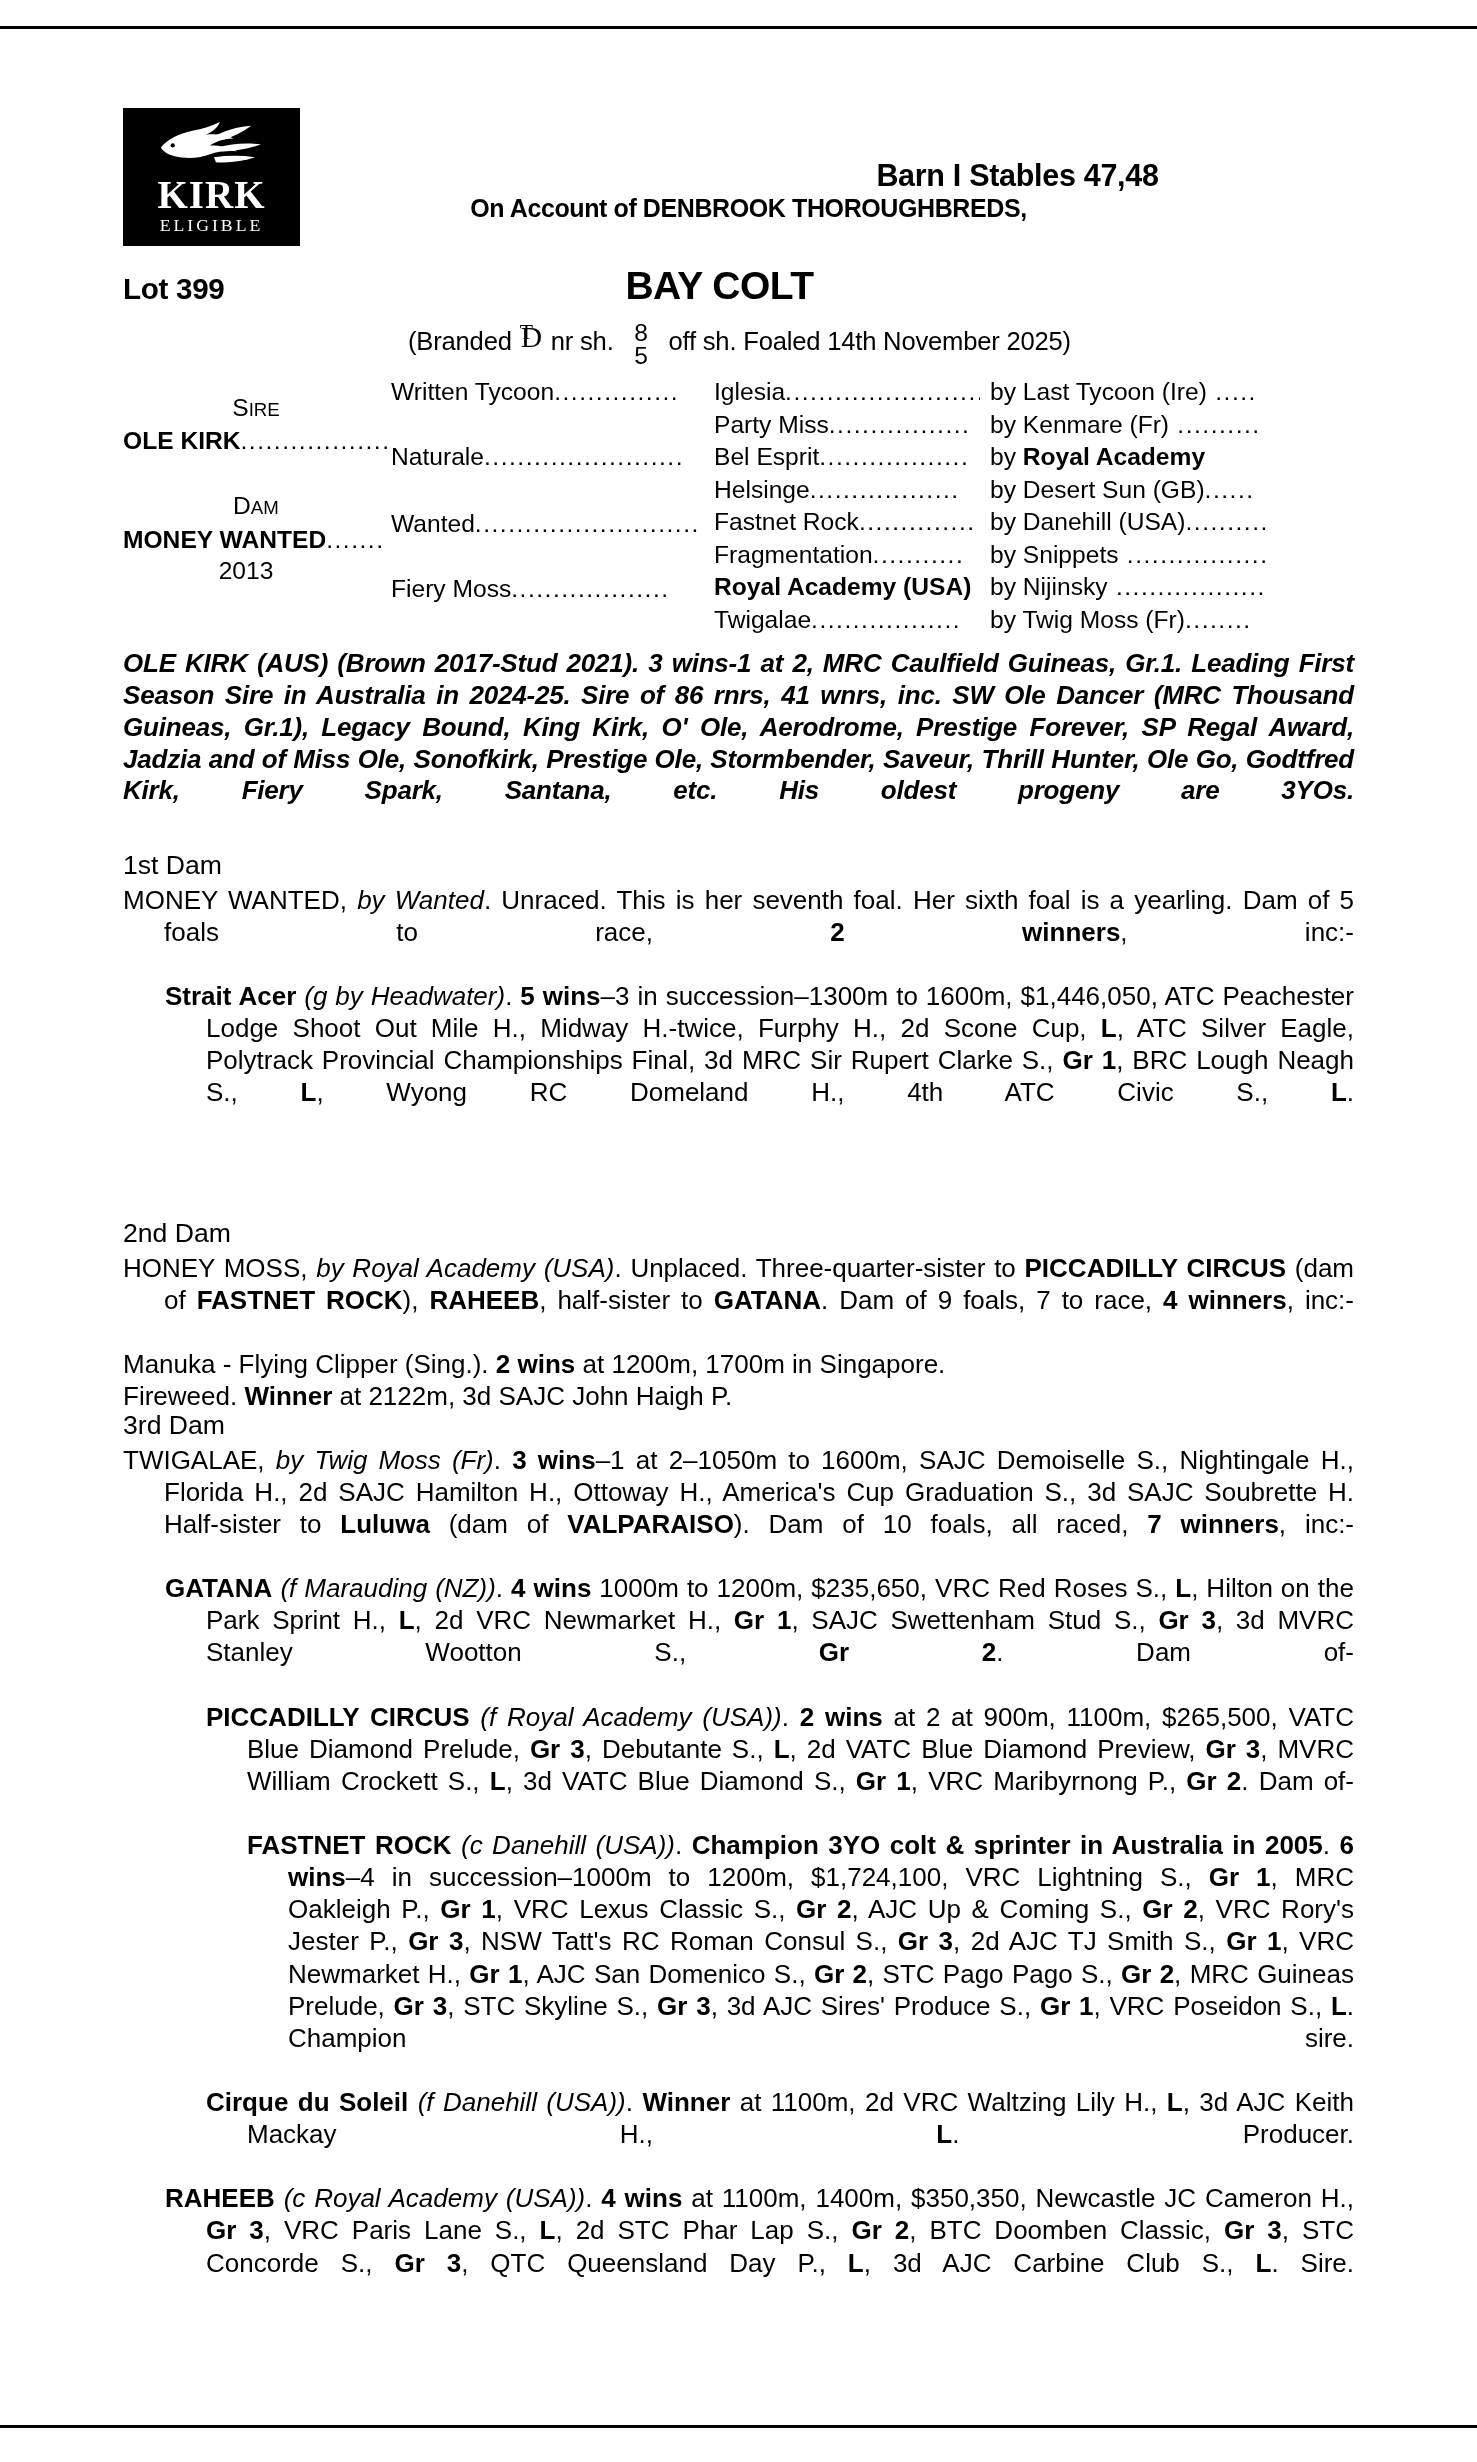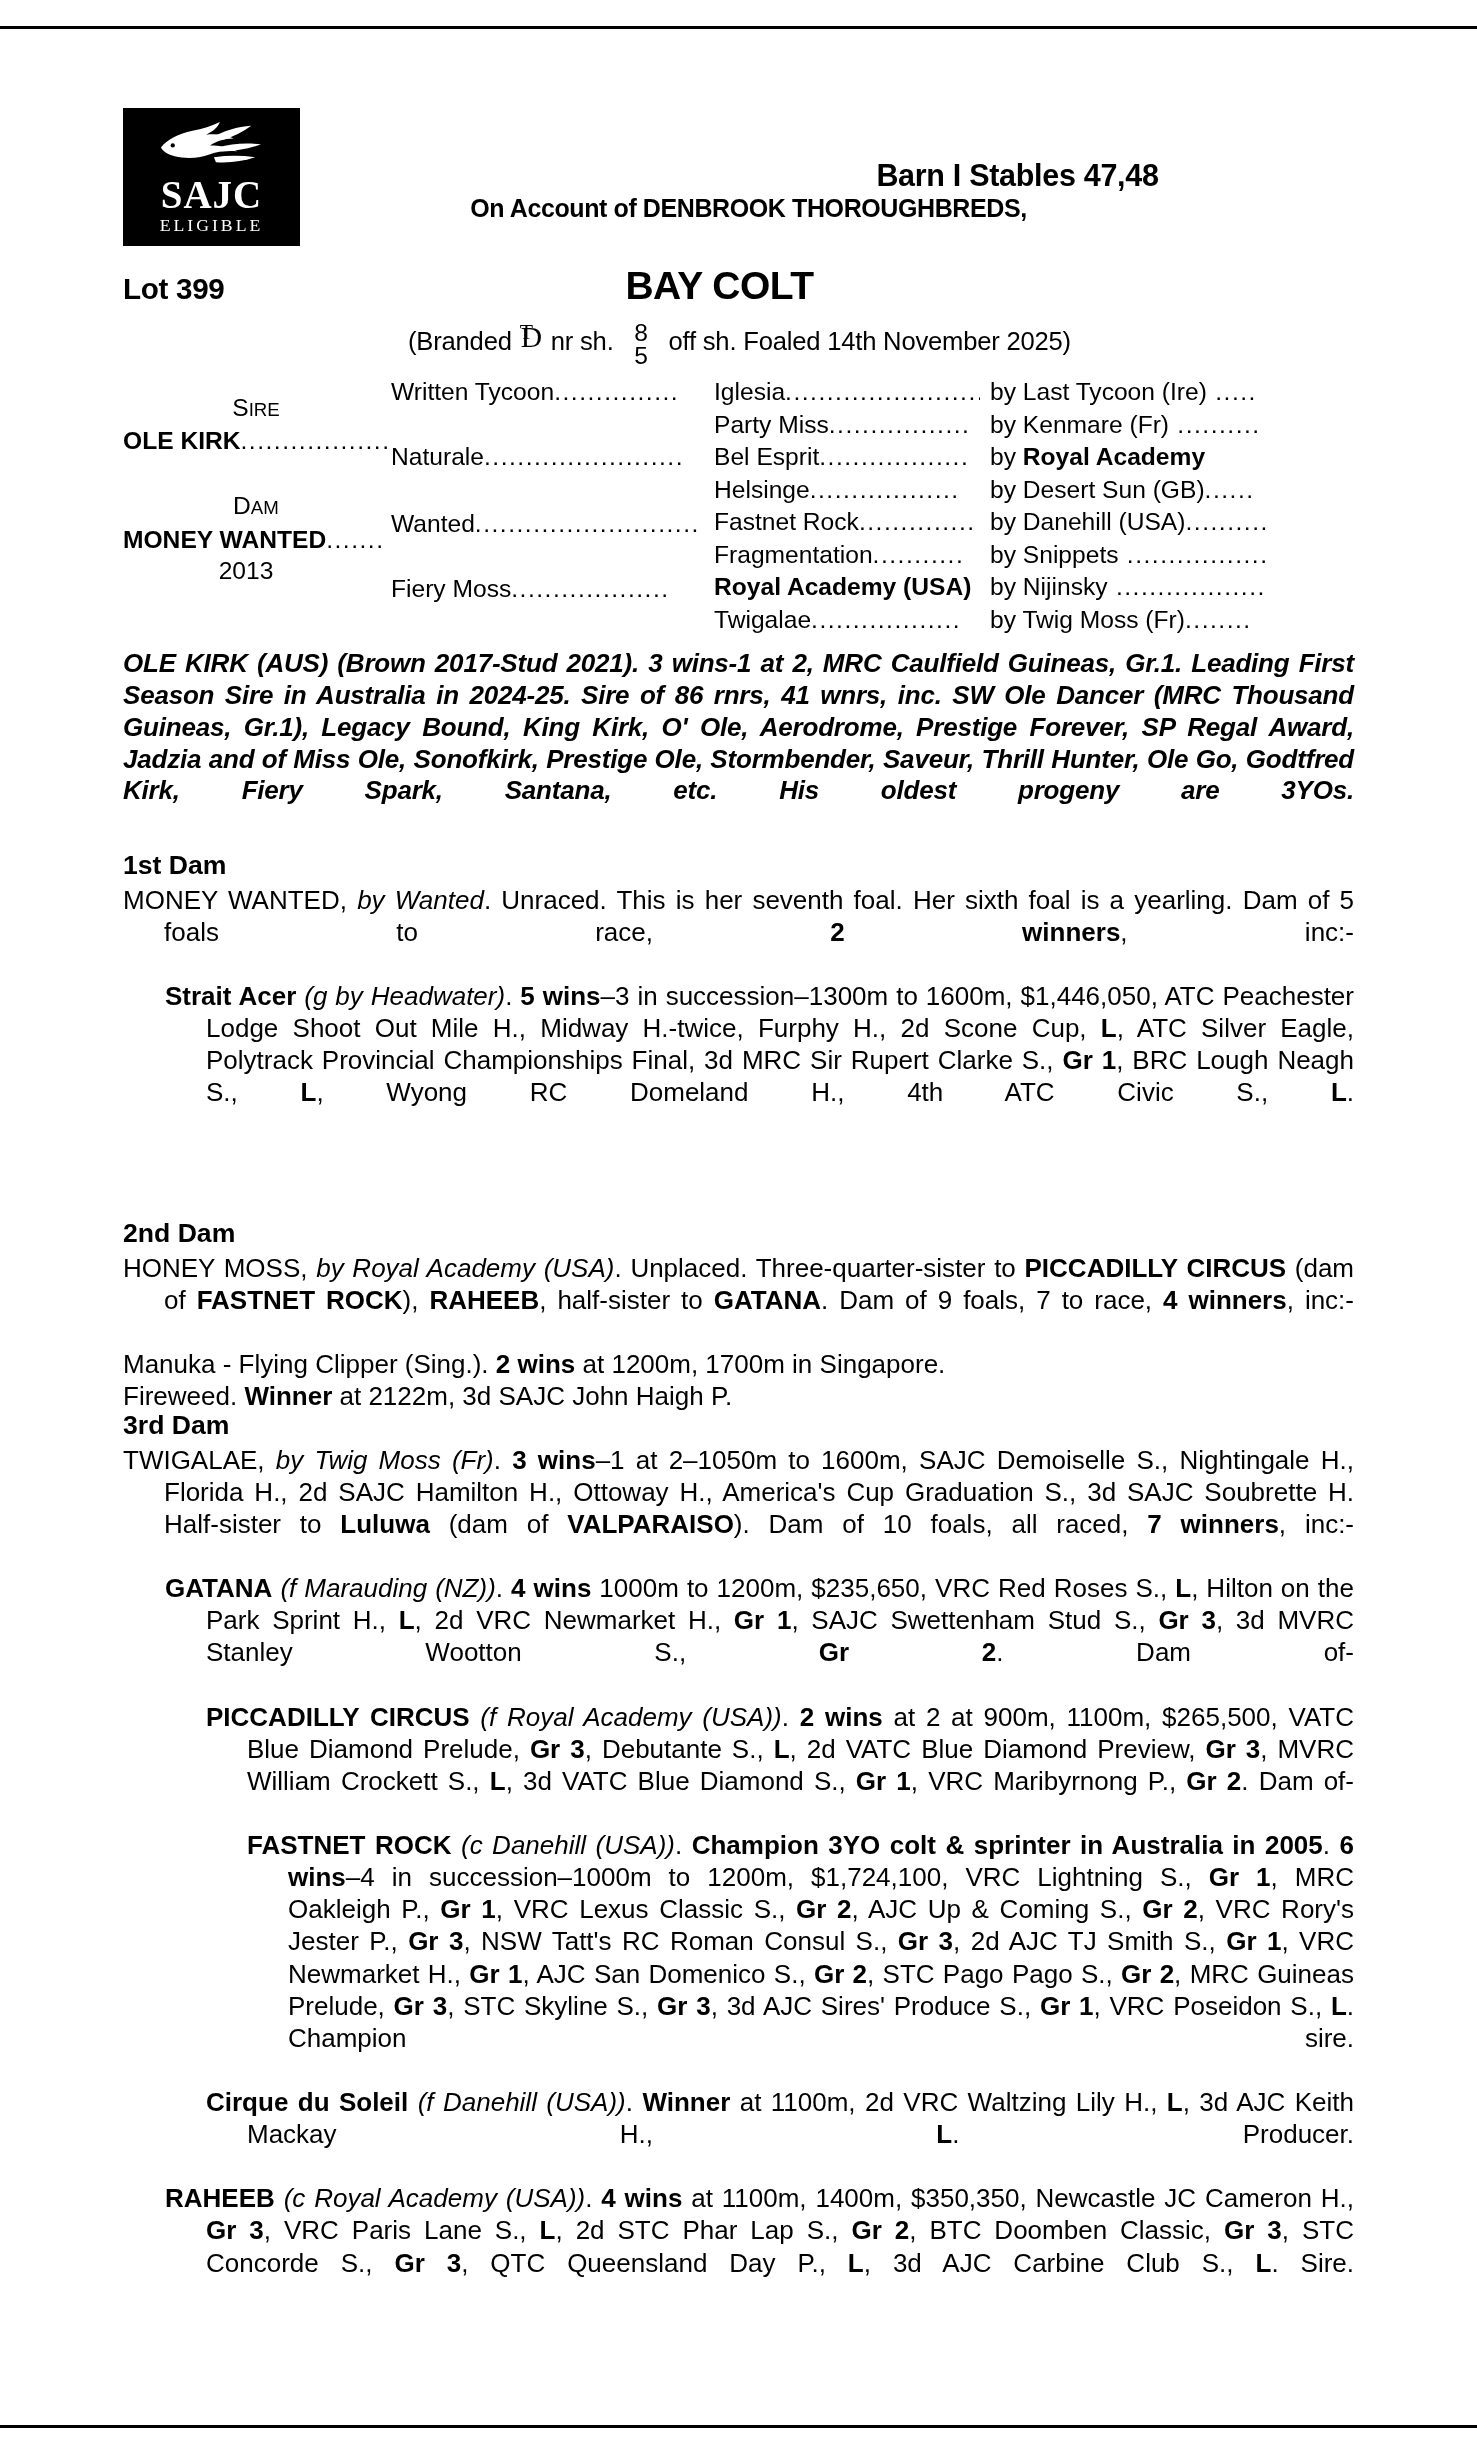--- a/index.html
+++ b/index.html
@@ -181,21 +181,21 @@
 
   
   .sec {
     position: absolute;
     left: 123px;
     width: 1231px;
     font-size: 26px;
     line-height: 1.235;
   }
   .sec-head {
-    font-weight: bold;
+    font-weight: normal;
     font-size: 26.6px;
     margin-bottom: 2px;
   }
   .para {
     text-align: justify;
     text-justify: inter-word;
     margin: 0;
   }
   .para::after { content: ""; display: inline-block; width: 100%; }
   .ind1 { padding-left: 0; text-indent: 0; }
@@ -220,21 +220,21 @@
   <div class="logo">
     <div class="logo-horse">
       <svg width="118" height="51" viewBox="0 0 120 52">
         <path fill="#ffffff" d="M8 30 C14 22 26 16 40 13 C50 11 60 8 68 4 C66 10 60 14 54 17 C64 16 74 17 82 21 C72 21 64 24 58 28 C68 28 78 30 86 34 C76 33 66 34 58 37 C48 41 34 42 22 39 C15 37 10 34 8 30 Z"></path>
         <path fill="#ffffff" d="M60 20 C72 13 86 9 100 8 C92 14 82 19 72 22 Z"></path>
         <path fill="#ffffff" d="M66 30 C80 26 96 25 110 27 C98 31 84 34 70 34 Z"></path>
         <path fill="#ffffff" d="M62 40 C76 38 90 38 104 40 C92 44 78 46 64 45 Z"></path>
         <circle cx="20" cy="28" r="2.2" fill="#000000"></circle>
       </svg>
     </div>
-    <div class="logo-bobs">SAJC</div>
+    <div class="logo-bobs">KIRK</div>
     <div class="logo-elig">ELIGIBLE</div>
   </div>
 
   <div class="barn">Barn I Stables 47,48</div>
 
   <div class="account">
     <div>On Account of DENBROOK THOROUGHBREDS,</div>
   </div>
 
   <div class="lot">Lot 399</div>

